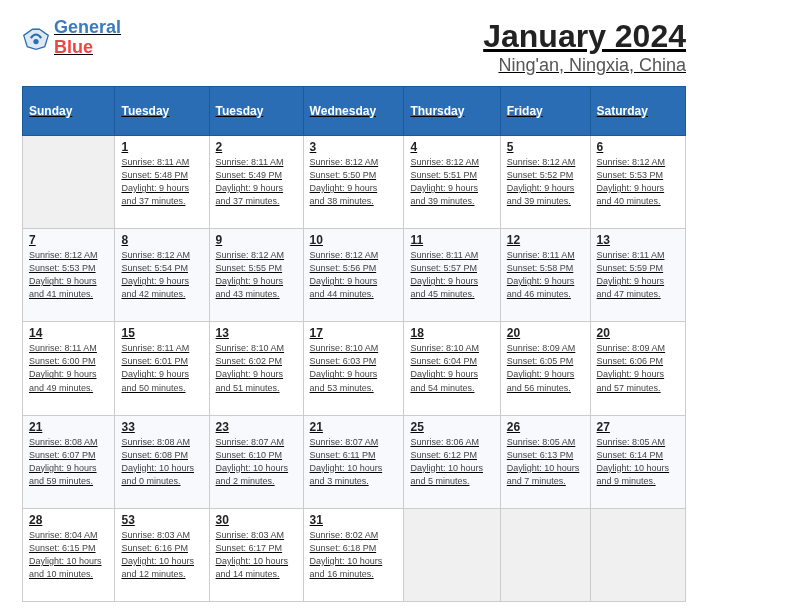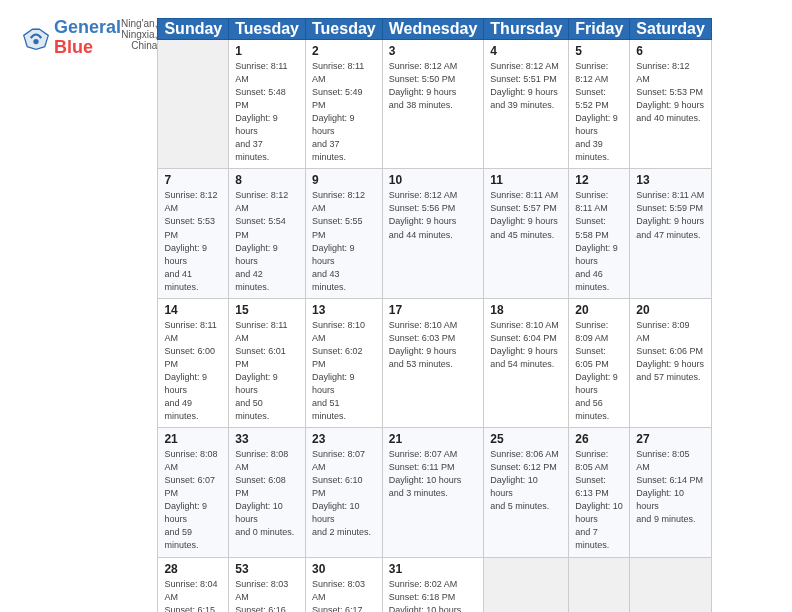--- a/index.html
+++ b/index.html
@@ -8,21 +8,22 @@
       height: 612px;
       font-family: Arial, sans-serif;
       background: #fff;
       overflow: hidden;
     }
     .page {
       width: 708px;
       height: 612px;
       padding: 18px 22px 10px 22px;
       display: flex;
-      flex-direction: row;
+      flex-direction: column;
+      text-decoration: underline;
     }
     .header {
       display: flex;
       justify-content: space-between;
       align-items: flex-start;
       margin-bottom: 10px;
     }
     .logo {
       display: flex;
       align-items: center;
@@ -43,35 +44,35 @@
     }
     .title-block {
       text-align: right;
     }
     .main-title {
       font-size: 32px;
       font-weight: bold;
       color: #222;
     }
     .subtitle {
-      font-size: 10px;
+      font-size: 18px;
       color: #555;
     }
     .calendar {
       width: 100%;
       border-collapse: collapse;
       flex: 1;
     }
     .calendar thead tr th {
       background: #2a6db5;
       color: #fff;
-      font-size: 16px;
+      font-size: 12px;
       font-weight: bold;
-      padding: 1px 6px;
-      text-align: center;
+      padding: 17px 6px;
+      text-align: left;
       border: 1px solid #1a5a9a;
     }
     .calendar tbody tr td {
       border: 1px solid #ccc;
       vertical-align: top;
       padding: 4px 6px;
       font-size: 9.5px;
       color: #333;
       width: 113px;
       height: 88px;
@@ -107,20 +108,21 @@
         <path d="M10,16 Q16,8 22,16" fill="none" stroke="#2a6db5" stroke-width="2.5"></path>
         <circle cx="16" cy="20" r="3" fill="#2a6db5"></circle>
       </svg>
       <div>
         <div class="logo-text">
           <span>General</span><br><span style="color:#ef4444">Blue</span>
         </div>
       </div>
     </div>
     <div class="title-block">
+      <div class="main-title">January 2024</div>
       <div class="subtitle">Ning'an, Ningxia, China</div>
     </div>
   </div>
 
   <table class="calendar">
     <thead>
       <tr id="header-row">
           <th>Sunday</th>
           <th>Tuesday</th>
           <th>Tuesday</th>

